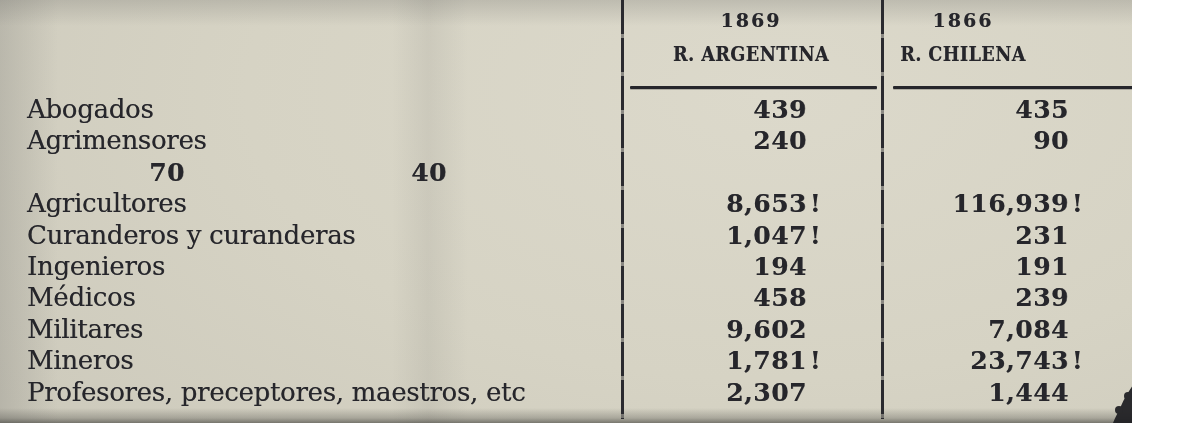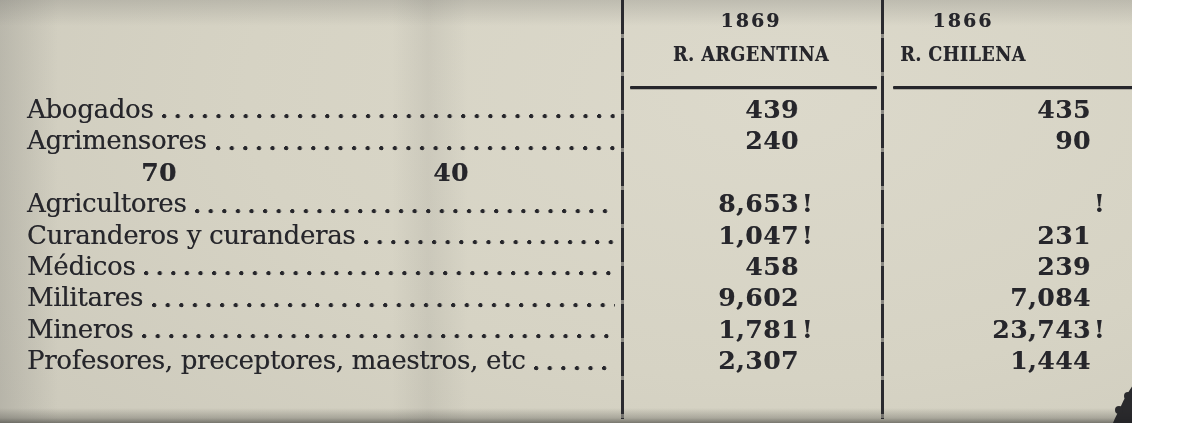--- a/index.html
+++ b/index.html
@@ -47,39 +47,39 @@
     background: #26262b; border-radius: 1px;
     box-shadow: 0 1px 0 rgba(38,38,43,0.25);
   }
   .head-rule-arg { left: 630px; width: 247px; }
   .head-rule-chi { left: 893px; width: 247px; }
   
   .rows { position: absolute; left: 0; top: 94px; width: 1200px; }
   .row { display: flex; height: 31.4px; }
   .cell-label {
     box-sizing: border-box; width: 622px; padding-left: 27px;
-    display: flex; overflow: hidden;
+    display: flex; overflow: hidden; flex-direction: column;
   }
   .plabel {
     font-size: 26px; line-height: 31px; white-space: nowrap;
     letter-spacing: -0.3px;
   }
   .leader {
     flex: 1 1 auto; margin-left: 9px; margin-right: 7px;
     background-image: radial-gradient(circle at 2.2px 2.2px, #26262b 1.9px, rgba(0,0,0,0) 2.4px);
     background-size: 13.6px 5px;
     background-repeat: repeat-x;
     background-position: left 0px bottom 6px;
   }
   .cell-val {
     box-sizing: border-box; display: flex;
     justify-content: flex-end; align-items: baseline;
   }
-  .cell-arg { width: 260px; padding-right: 64px; }
-  .cell-chi { width: 258px; padding-right: 60px; margin-left: 30px; }
+  .cell-arg { width: 260px; padding-right: 64px; margin-left: 8px; }
+  .cell-chi { width: 258px; padding-right: 60px; }
   .num {
     font-size: 25px; font-weight: bold; line-height: 31px;
     letter-spacing: 0.5px; white-space: nowrap;
   }
   .mark {
     width: 16px; padding-left: 3px;
     font-size: 24px; font-weight: bold; line-height: 31px;
   }
   .plabel, .num, .mark, .year, .census {
     text-shadow: 0.3px 0.3px 0.5px rgba(38,38,43,0.55);
@@ -152,34 +152,49 @@
       <div class="row">
         <div class="cell-label">
           <span class="plabel">Agricultores</span>
           <span class="leader"></span>
         </div>
         <div class="cell-val cell-arg">
           <span class="num">8,653</span>
           <span class="mark">!</span>
         </div>
         <div class="cell-val cell-chi">
+          <span class="num">116,939</span>
           <span class="mark">!</span>
         </div>
       </div>
       <div class="row">
         <div class="cell-label">
           <span class="plabel">Curanderos y curanderas</span>
           <span class="leader"></span>
         </div>
         <div class="cell-val cell-arg">
           <span class="num">1,047</span>
           <span class="mark">!</span>
         </div>
         <div class="cell-val cell-chi">
           <span class="num">231</span>
+          <span class="mark"></span>
+        </div>
+      </div>
+      <div class="row">
+        <div class="cell-label">
+          <span class="plabel">Ingenieros</span>
+          <span class="leader"></span>
+        </div>
+        <div class="cell-val cell-arg">
+          <span class="num">194</span>
+          <span class="mark"></span>
+        </div>
+        <div class="cell-val cell-chi">
+          <span class="num">191</span>
           <span class="mark"></span>
         </div>
       </div>
       <div class="row">
         <div class="cell-label">
           <span class="plabel">Médicos</span>
           <span class="leader"></span>
         </div>
         <div class="cell-val cell-arg">
           <span class="num">458</span>

